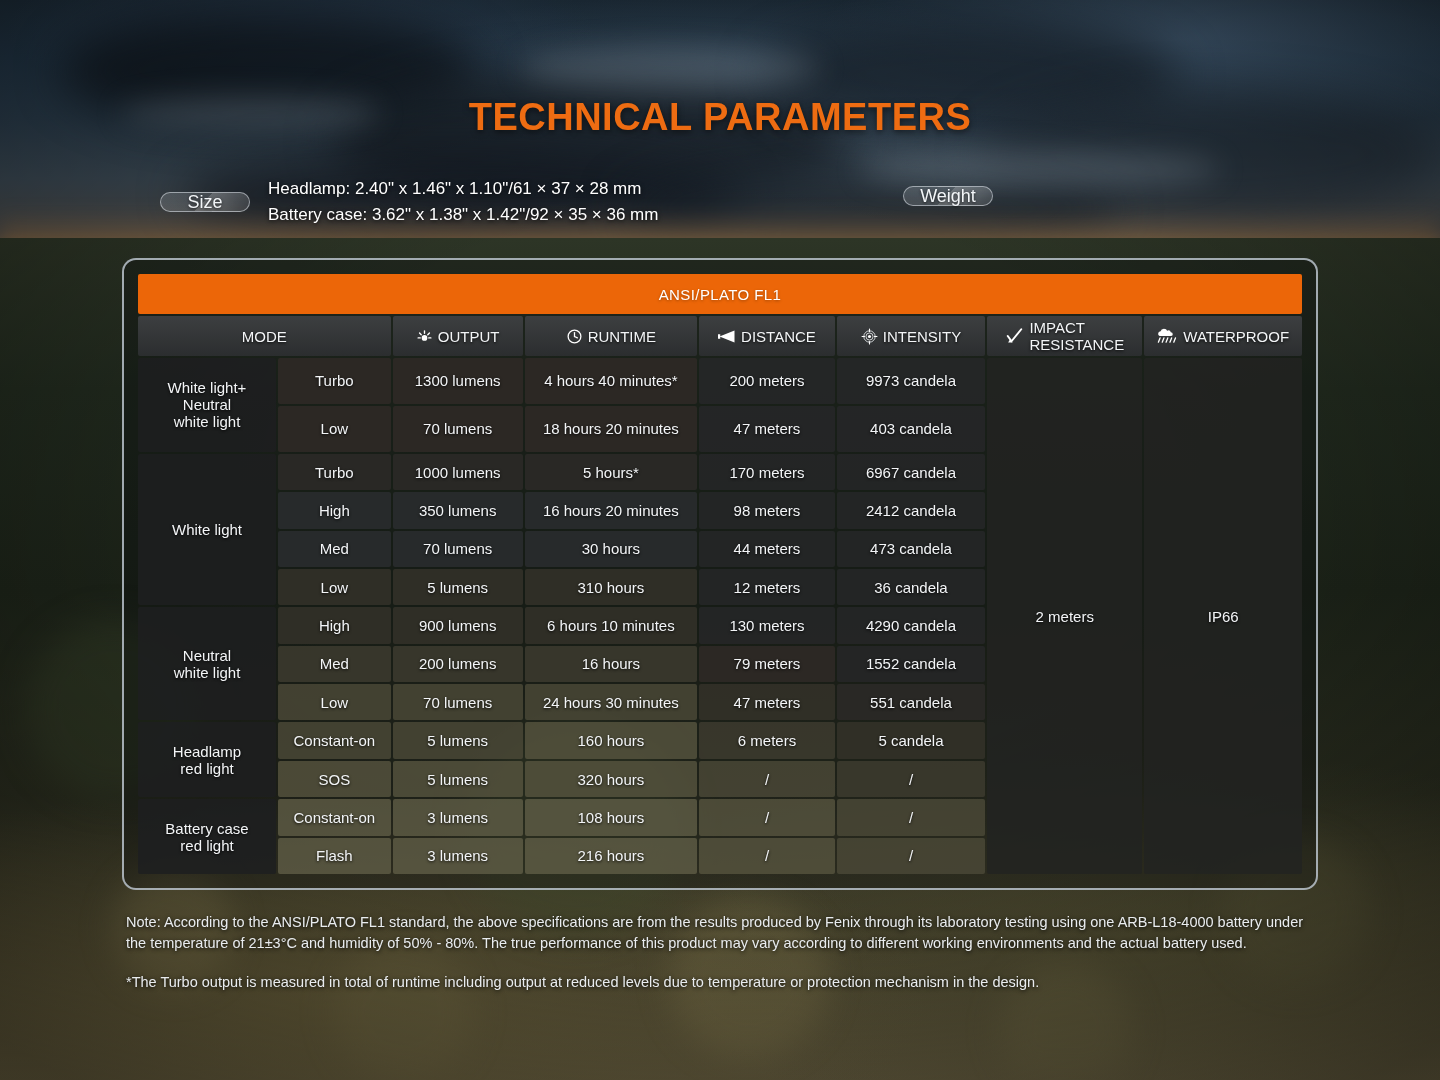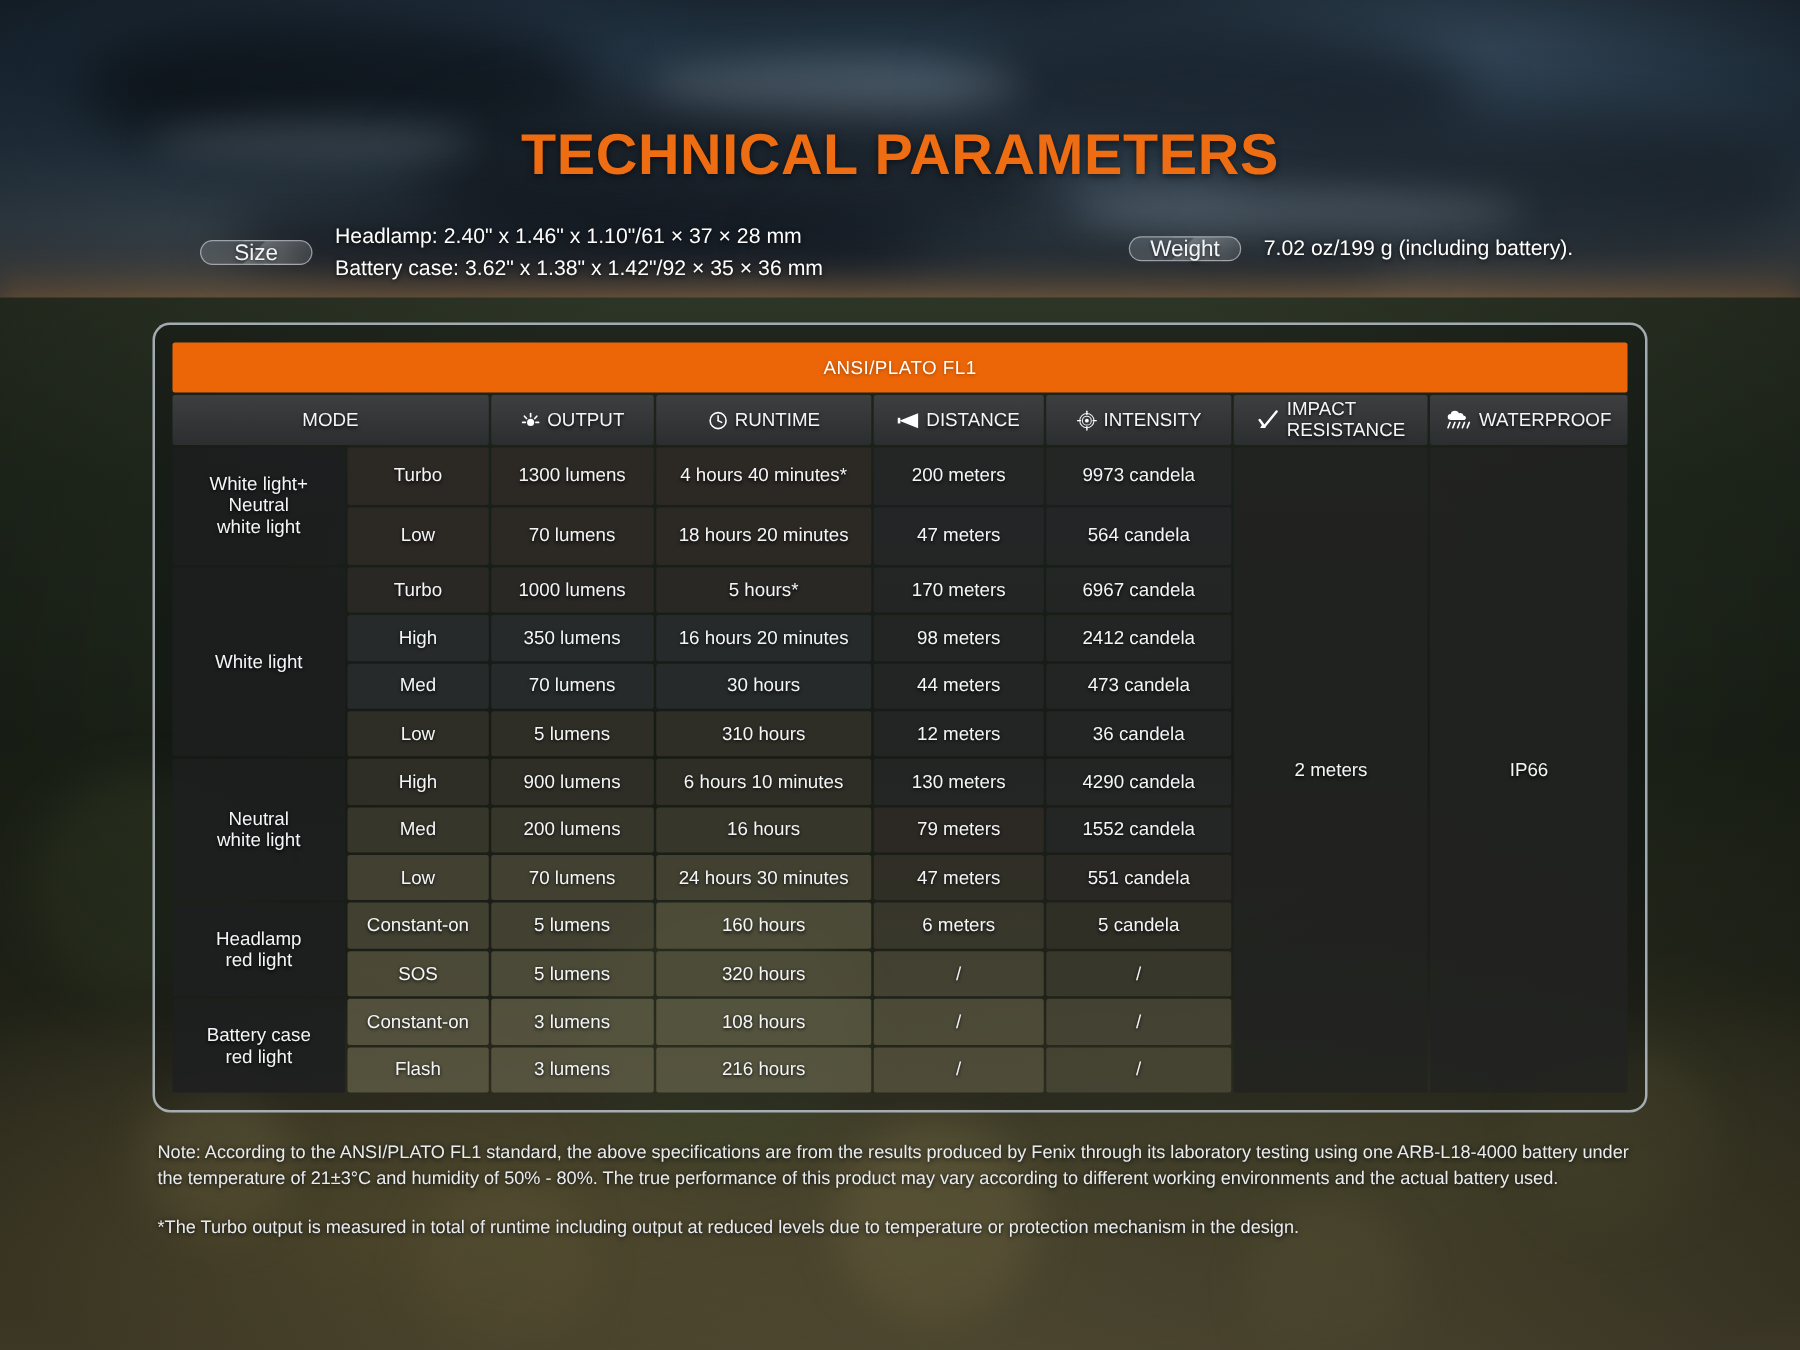--- a/index.html
+++ b/index.html
@@ -69,21 +69,21 @@
   }
   .vignette {
     position: absolute; inset: 0;
     background: radial-gradient(ellipse 1100px 720px at 50% 46%, transparent 40%, rgba(0,0,0,0.45) 100%);
   }
 
   
   .page-title {
     position: absolute; left: 0; right: 0; top: 96px;
     text-align: center;
-    font-size: 46px; font-weight: bold; letter-spacing: 0.5px;
+    font-size: 38px; font-weight: bold; letter-spacing: 0.5px;
     color: #ee6c12;
     text-shadow: 0 2px 6px rgba(0,0,0,0.55);
   }
 
   
   .spec-line { position: absolute; display: flex; align-items: center; }
   .spec-size   { left: 160px; top: 176px; }
   .spec-weight { left: 903px; top: 186px; }
 
   .pill {
@@ -202,21 +202,20 @@
 <div class="spec-line spec-size">
   <div class="pill">Size</div>
   <div class="spec-text">
     <div>Headlamp: 2.40" x 1.46" x 1.10"/61 × 37 × 28 mm</div>
     <div>Battery case: 3.62" x 1.38" x 1.42"/92 × 35 × 36 mm</div>
   </div>
 </div>
 
 <div class="spec-line spec-weight">
   <div class="pill">Weight</div>
-  <div class="spec-text">7.02 oz/199 g (including battery).</div>
 </div>
 
 <div class="panel">
   <table class="spec">
     <colgroup>
       <col style="width:12.0%">
         <col style="width:9.8%">
         <col style="width:11.3%">
       <col style="width:15.0%">
         <col style="width:11.8%">
@@ -339,21 +338,21 @@
       <td class="cell">200 meters</td>
       <td class="cell">9973 candela</td>
       <td class="merged" rowspan="13">2 meters</td>
       <td class="merged" rowspan="13">IP66</td>
     </tr>
     <tr>
       <td class="t-a">Low</td>
       <td class="t-a">70 lumens</td>
       <td class="t-a">18 hours 20 minutes</td>
       <td class="cell">47 meters</td>
-      <td class="cell">564 candela</td>
+      <td class="cell">403 candela</td>
     </tr>
 
     <tr>
       <td class="grp" rowspan="4">White light</td>
       <td class="t-b">Turbo</td>
       <td class="t-b">1000 lumens</td>
       <td class="t-b">5 hours*</td>
       <td class="cell">170 meters</td>
       <td class="cell">6967 candela</td>
     </tr>

